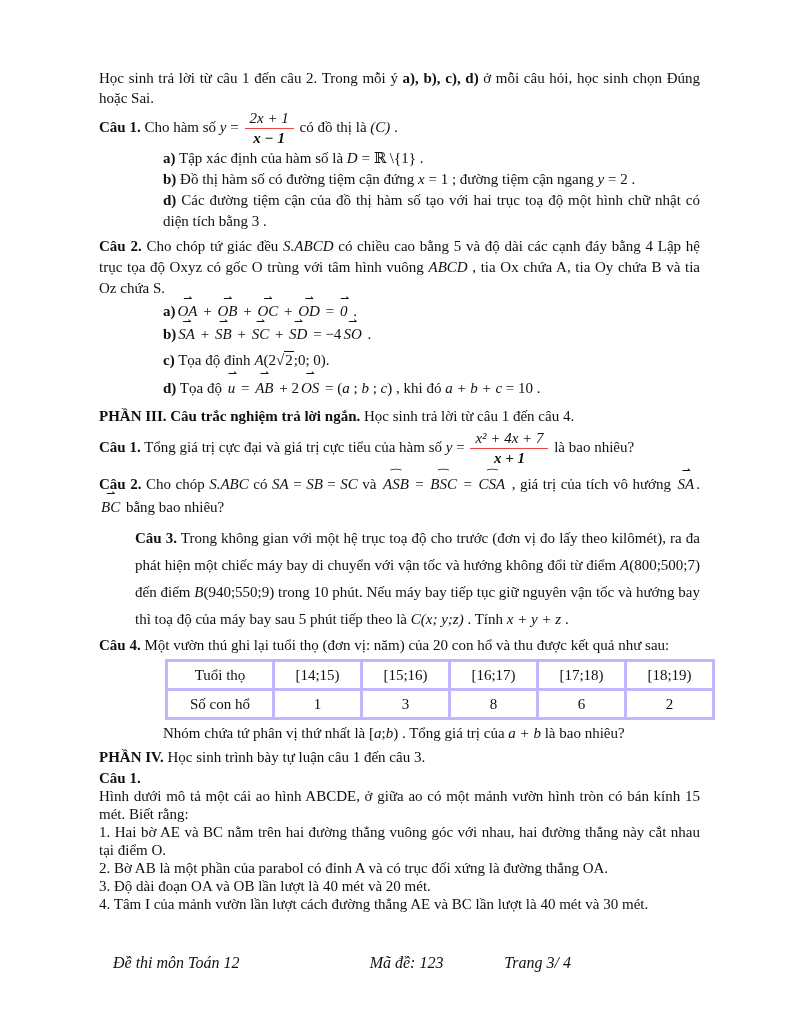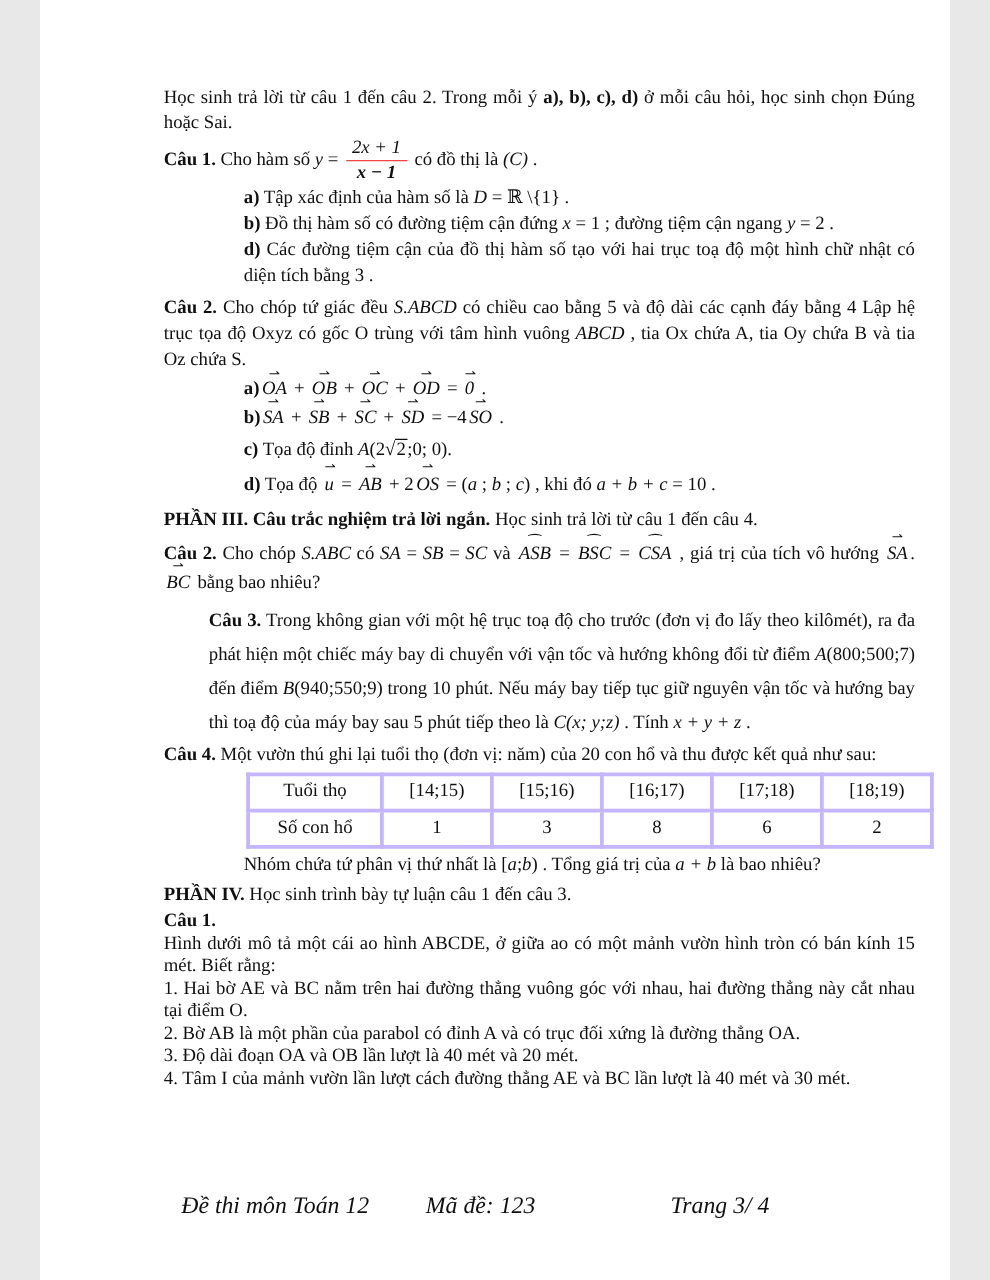--- a/index.html
+++ b/index.html
@@ -1,17 +1,17 @@
 <!DOCTYPE html>
 <html><head>
 <meta charset="utf-8">
 <style>
   html,body{margin:0;padding:0;background:#e8e8e8;}
   .page{
-    width:728px;height:1024px;background:#ffffff;position:relative;overflow:hidden;
+    width:792px;height:1024px;background:#ffffff;position:relative;overflow:hidden;
     font-family:"Liberation Serif","DejaVu Serif",serif;color:#101010;margin:0 auto;
   }
   .content{position:absolute;left:99px;top:68px;width:601px;}
   .p{margin:0;font-size:15px;}
   .j{text-align:justify;}
   .ind{margin-left:64px;}
   .lh18{line-height:18px;}
   .lh20{line-height:20px;}
   .lh21{line-height:21px;}
   .lh23{line-height:23px;}
@@ -39,41 +39,42 @@
   .sqrt .rsign{font-style:normal;}
   .sqrt .rad{border-top:1px solid #101010;padding:0 1px;}
   
   .tblwrap{margin-left:66px;}
   table.freq{border-collapse:collapse;}
   table.freq td{border:3px solid #c4b5fd;height:26px;text-align:center;vertical-align:middle;
     font-size:15px;padding:0 4px;min-width:77px;}
   table.freq td.rowhead{min-width:96px;}
   
   .footer{position:absolute;left:99px;top:954px;width:601px;display:flex;align-items:baseline;
-    font-style:italic;font-size:19px;}
+    font-style:italic;font-size:16px;}
   .footer .f-left{flex:1;text-align:left;padding-left:14px;}
-  .footer .f-center{flex:1;text-align:left;}
+  .footer .f-center{flex:1;text-align:center;}
   .footer .f-right{flex:1;text-align:left;}
 </style>
 </head>
 <body>
 
 <div class="page">
   <div class="content">
       <div class="p lh20 j">Học sinh trả lời từ câu 1 đến câu 2. Trong mỗi ý <b>a), b), c), d)</b> ở mỗi câu hỏi, học sinh chọn Đúng hoặc Sai.</div>
       <div class="p lh20 mt2"><b>Câu 1.</b> Cho hàm số <i>y</i> = <span class="frac"><span class="num">2x + 1</span><span class="den">x − 1</span></span> có đồ thị là <i>(C)</i> .</div>
       <div class="p ind lh21"><b>a)</b> Tập xác định của hàm số là <i>D</i> = ℝ \{1} .</div>
       <div class="p ind lh21"><b>b)</b> Đồ thị hàm số có đường tiệm cận đứng <i>x</i> = 1 ; đường tiệm cận ngang <i>y</i> = 2 .</div>
       <div class="p ind lh21 j"><b>d)</b> Các đường tiệm cận của đồ thị hàm số tạo với hai trục toạ độ một hình chữ nhật có diện tích bằng 3 .</div>
       <div class="p lh21 mt4 j"><b>Câu 2.</b> Cho chóp tứ giác đều <i>S.ABCD</i> có chiều cao bằng 5  và độ dài các cạnh đáy bằng 4 Lập hệ trục tọa độ  Oxyz có gốc O trùng với tâm hình vuông <i>ABCD</i> , tia Ox  chứa A, tia Oy chứa B và tia  Oz chứa S.</div>
       <div class="p ind lh21 mt2"><b>a)</b><span class="vec">OA</span> + <span class="vec">OB</span> + <span class="vec">OC</span> + <span class="vec">OD</span> = <span class="vec">0</span> .</div>
       <div class="p ind lh21 mt2"><b>b)</b><span class="vec">SA</span> + <span class="vec">SB</span> + <span class="vec">SC</span> + <span class="vec">SD</span> = −4<span class="vec">SO</span> .</div>
       <div class="p ind lh24 mt3"><b>c)</b> Tọa độ đỉnh <i>A</i>(2<span class="sqrt"><span class="rsign">√</span><span class="rad">2</span></span>;0; 0).</div>
       <div class="p ind lh24 mt4"><b>d)</b> Tọa độ  <span class="vec">u</span> = <span class="vec">AB</span> + 2<span class="vec">OS</span> = (<i>a</i> ; <i>b</i> ; <i>c</i>) , khi đó  <i>a + b + c</i> = 10 .</div>
       <div class="p lh20 mt6"><b>PHẦN III. Câu trắc nghiệm trả lời ngắn.</b>  Học sinh trả lời từ câu 1 đến câu 4.</div>
+      <div class="p lh20 mt4"><b>Câu 1.</b> Tổng giá trị cực đại và giá trị cực tiểu của hàm số <i>y</i> = <span class="frac"><span class="num">x² + 4x + 7</span><span class="den">x + 1</span></span> là bao nhiêu?</div>
       <div class="p lh23 mt6 j"><b>Câu 2.</b>  Cho chóp <i>S.ABC</i> có <i>SA</i> = <i>SB</i> = <i>SC</i> và  <span class="hat">ASB</span> = <span class="hat">BSC</span> = <span class="hat">CSA</span> , giá trị của tích vô hướng <span class="vec">SA</span>.<span class="vec">BC</span> bằng bao nhiêu?</div>
       <div class="p lh27 mt6 j"><b>Câu 3.</b> Trong không gian với một hệ trục toạ độ cho trước (đơn vị đo lấy theo kilômét), ra đa phát hiện một chiếc máy bay di chuyển với vận tốc và hướng không đổi từ điểm <i>A</i>(800;500;7) đến điểm <i>B</i>(940;550;9) trong 10 phút. Nếu máy bay tiếp tục giữ nguyên vận tốc và hướng bay thì toạ độ của máy bay sau 5 phút tiếp theo là <i>C(x; y;z)</i> . Tính <i>x + y + z</i> .</div>
       <div class="p lh20 mt2 j"><b>Câu 4.</b> Một vườn thú ghi lại tuổi thọ (đơn vị: năm) của 20 con hổ và thu được kết quả như sau:</div>
       <div class="tblwrap mt4">
         <table class="freq">
           <tbody>
             <tr>
               <td class="rowhead">Tuổi thọ</td>
               <td>[14;15)</td>
               <td>[15;16)</td>

